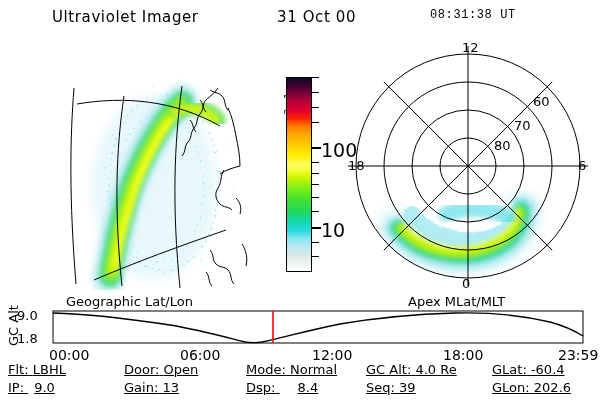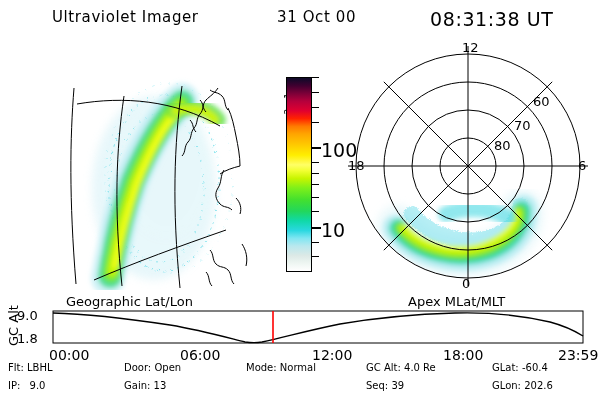--- a/index.html
+++ b/index.html
@@ -7,21 +7,21 @@
     width:600px;height:400px;position:relative;overflow:hidden;
     font-family:"DejaVu Sans","Liberation Sans",sans-serif;
     color:#000;
   }
   .abs{position:absolute;}
 
   
   #header{top:4px;left:0;width:584px;height:26px;}
   #header .h-title{position:absolute;left:52px;top:4px;font-size:15px;letter-spacing:.6px;white-space:nowrap;}
   #header .h-date{position:absolute;left:277px;top:4px;font-size:15px;letter-spacing:.6px;white-space:nowrap;}
-  #header .h-time{position:absolute;left:430px;top:4px;font-size:19px;letter-spacing:.6px;white-space:nowrap;}
+  #header .h-time{position:absolute;left:430px;top:4px;font-size:12px;letter-spacing:.6px;white-space:nowrap;font-family:Liberation Mono, monospace;}
 
   
   #geo-panel{left:14px;top:38px;width:240px;height:252px;}
   #geo-panel svg{display:block;}
 
   
   #colorbar-group{left:255px;top:60px;width:90px;height:230px;}
   #cb-axislabel{
     position:absolute;left:-44px;top:72px;width:160px;
     transform:rotate(-90deg);transform-origin:50% 50%;
@@ -57,21 +57,21 @@
     position:absolute;left:-14px;top:12px;width:54px;
     transform:rotate(-90deg);transform-origin:50% 50%;
     font-size:13px;text-align:center;white-space:nowrap;
   }
   .orbit-ytick{position:absolute;left:17px;font-size:13px;white-space:nowrap;}
   .orbit-xtick{position:absolute;top:41px;font-size:14px;white-space:nowrap;margin-left:13px;}
 
   
   #status{left:0;top:362px;width:600px;height:36px;}
   #status .srow{position:absolute;left:0;width:600px;height:17px;}
-  #status .scell{position:absolute;font-size:10px;white-space:nowrap;}
+  #status .scell{position:absolute;font-size:13px;white-space:nowrap;text-decoration:underline;}
   #status .scell .k{display:inline;}
   #status .scell .v{display:inline;}
 </style>
 </head>
 <body>
 
 <div id="header" class="abs">
   <div class="h-title">Ultraviolet Imager</div>
   <div class="h-date">31 Oct 00</div>
   <div class="h-time">08:31:38 UT</div>
@@ -302,20 +302,24 @@
 
   <div class="srow" style="top:18px;">
     <div class="scell" style="left:8px;">
       <span class="k">IP:</span>
       <span class="v" style="margin-left:6px;">9.0</span>
     </div>
     <div class="scell" style="left:124px;">
       <span class="k">Gain:</span>
       <span class="v">13</span>
     </div>
+    <div class="scell" style="left:246px;">
+      <span class="k">Dsp:</span>
+      <span class="v" style="margin-left:18px;">8.4</span>
+    </div>
     <div class="scell" style="left:366px;">
       <span class="k">Seq:</span>
       <span class="v">39</span>
     </div>
     <div class="scell" style="left:492px;">
       <span class="k">GLon:</span>
       <span class="v">202.6</span>
     </div>
   </div>
 </div>

